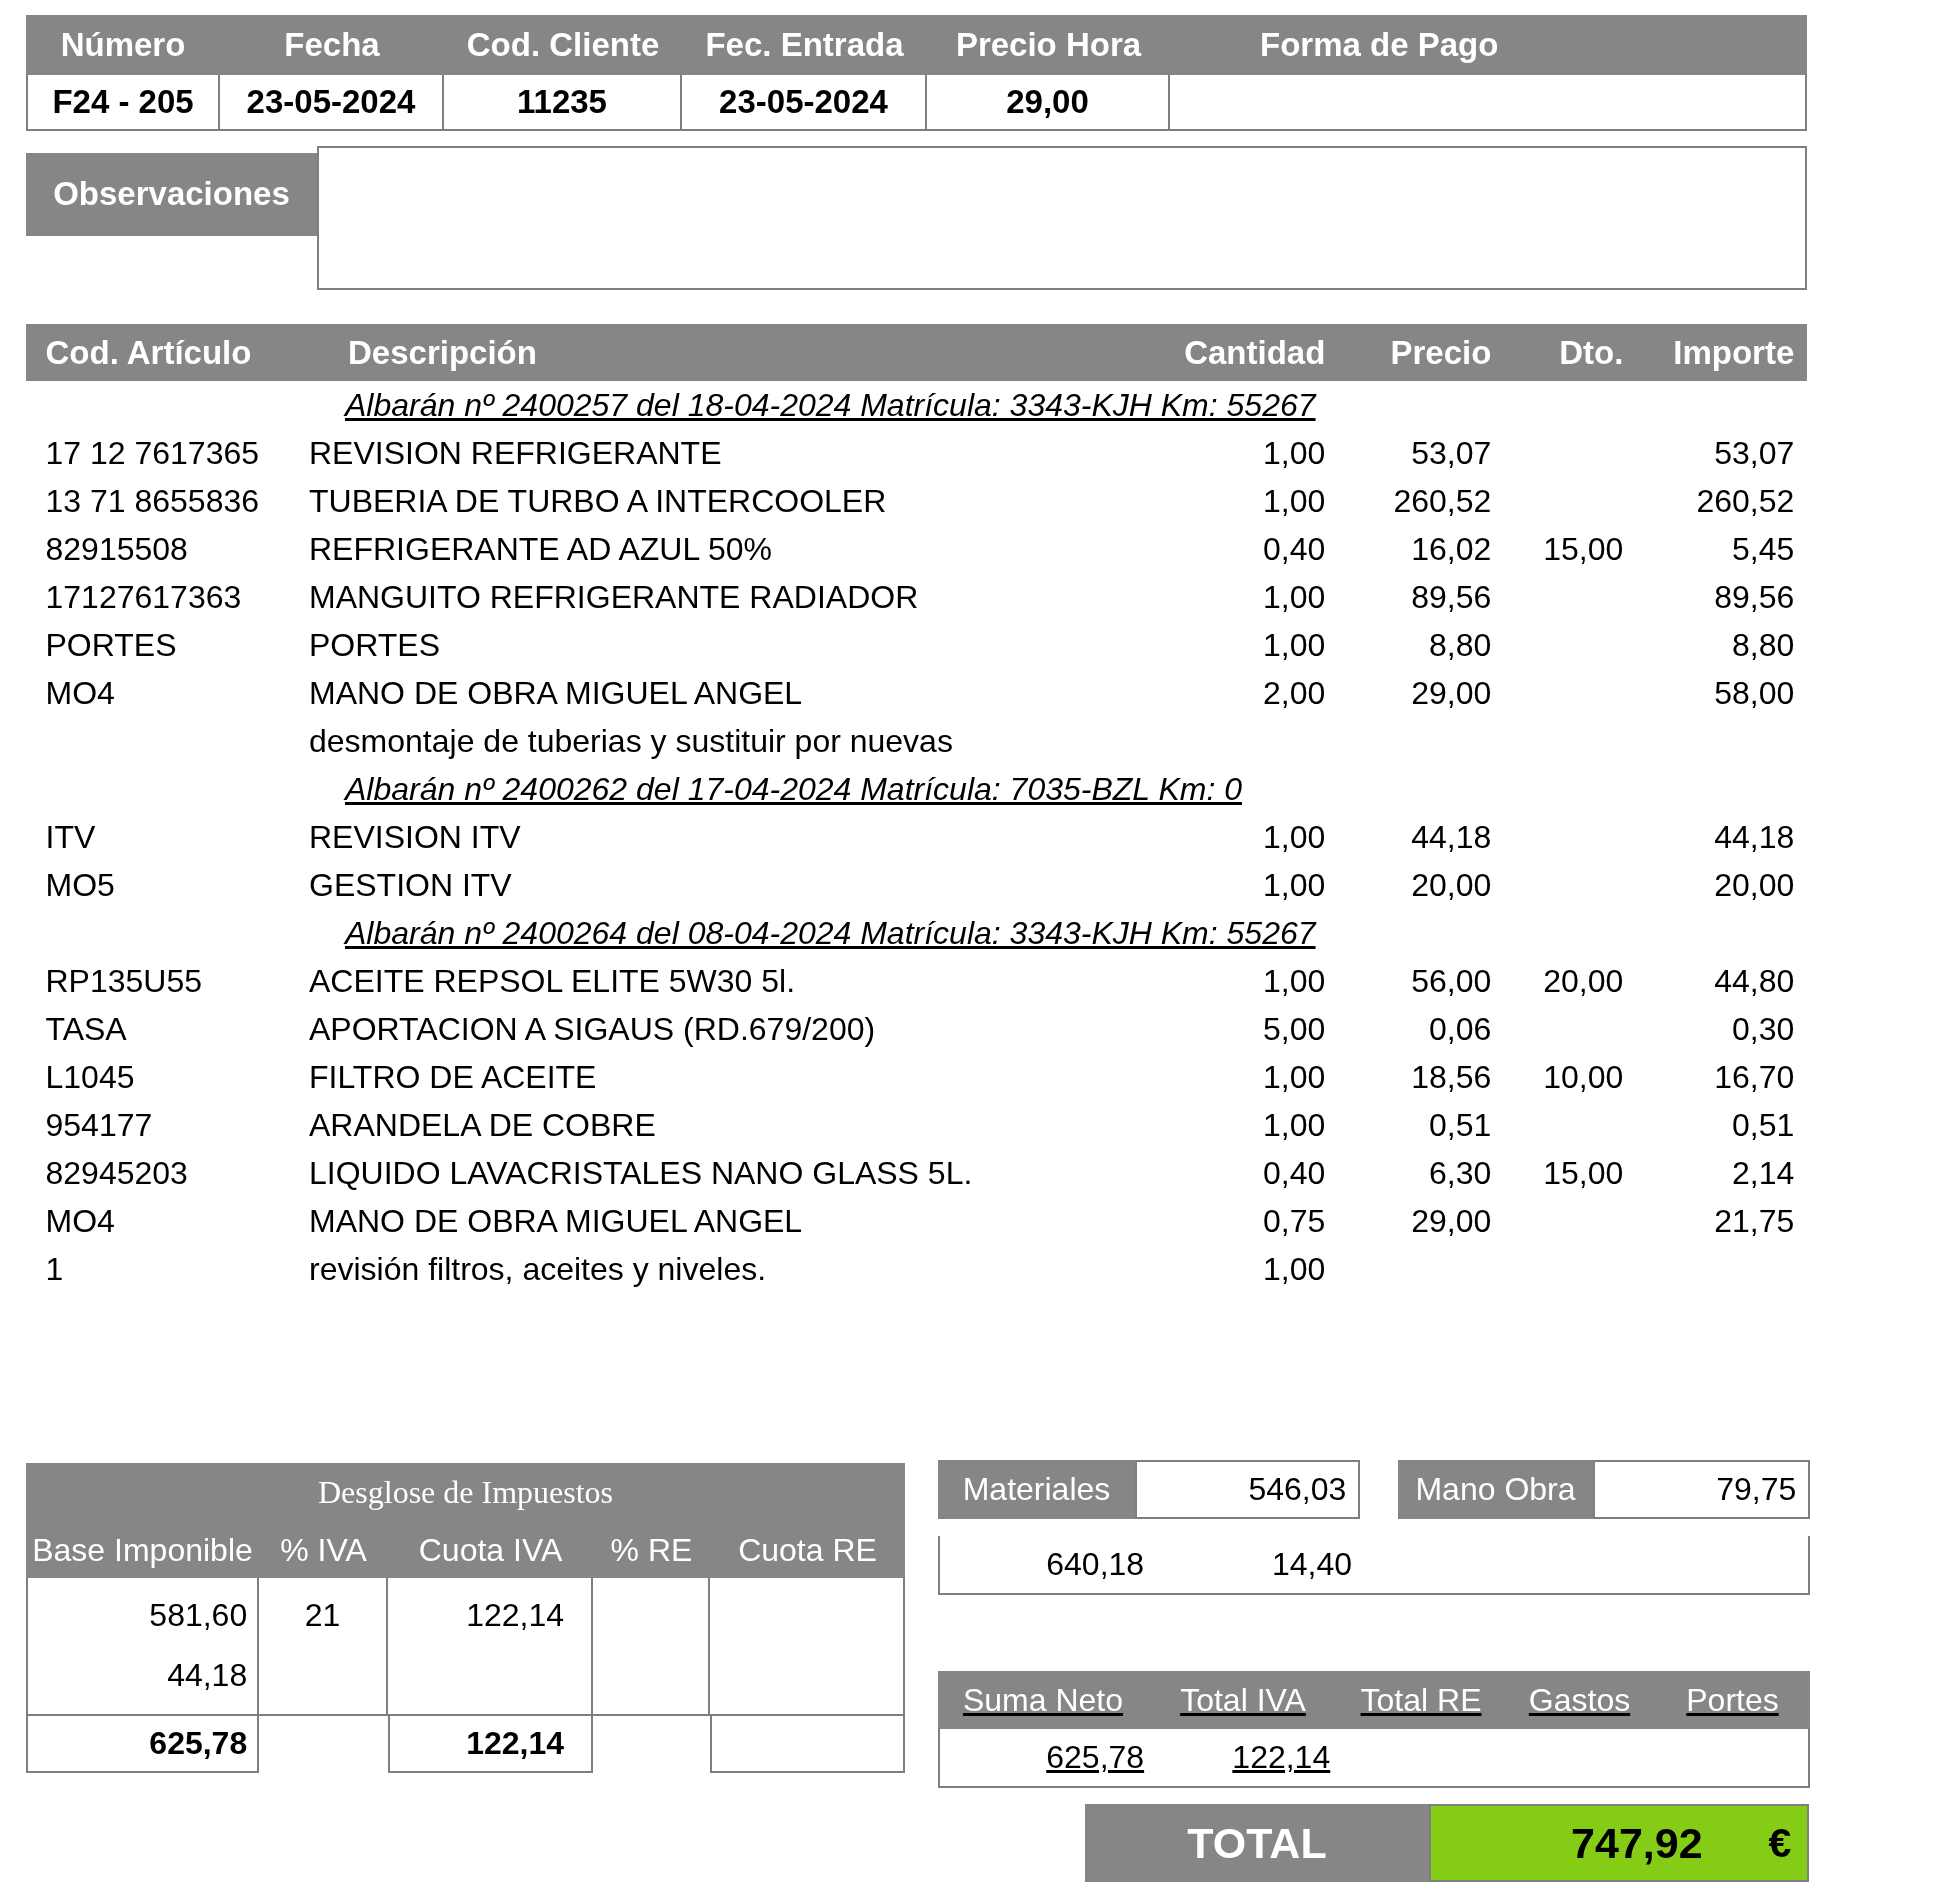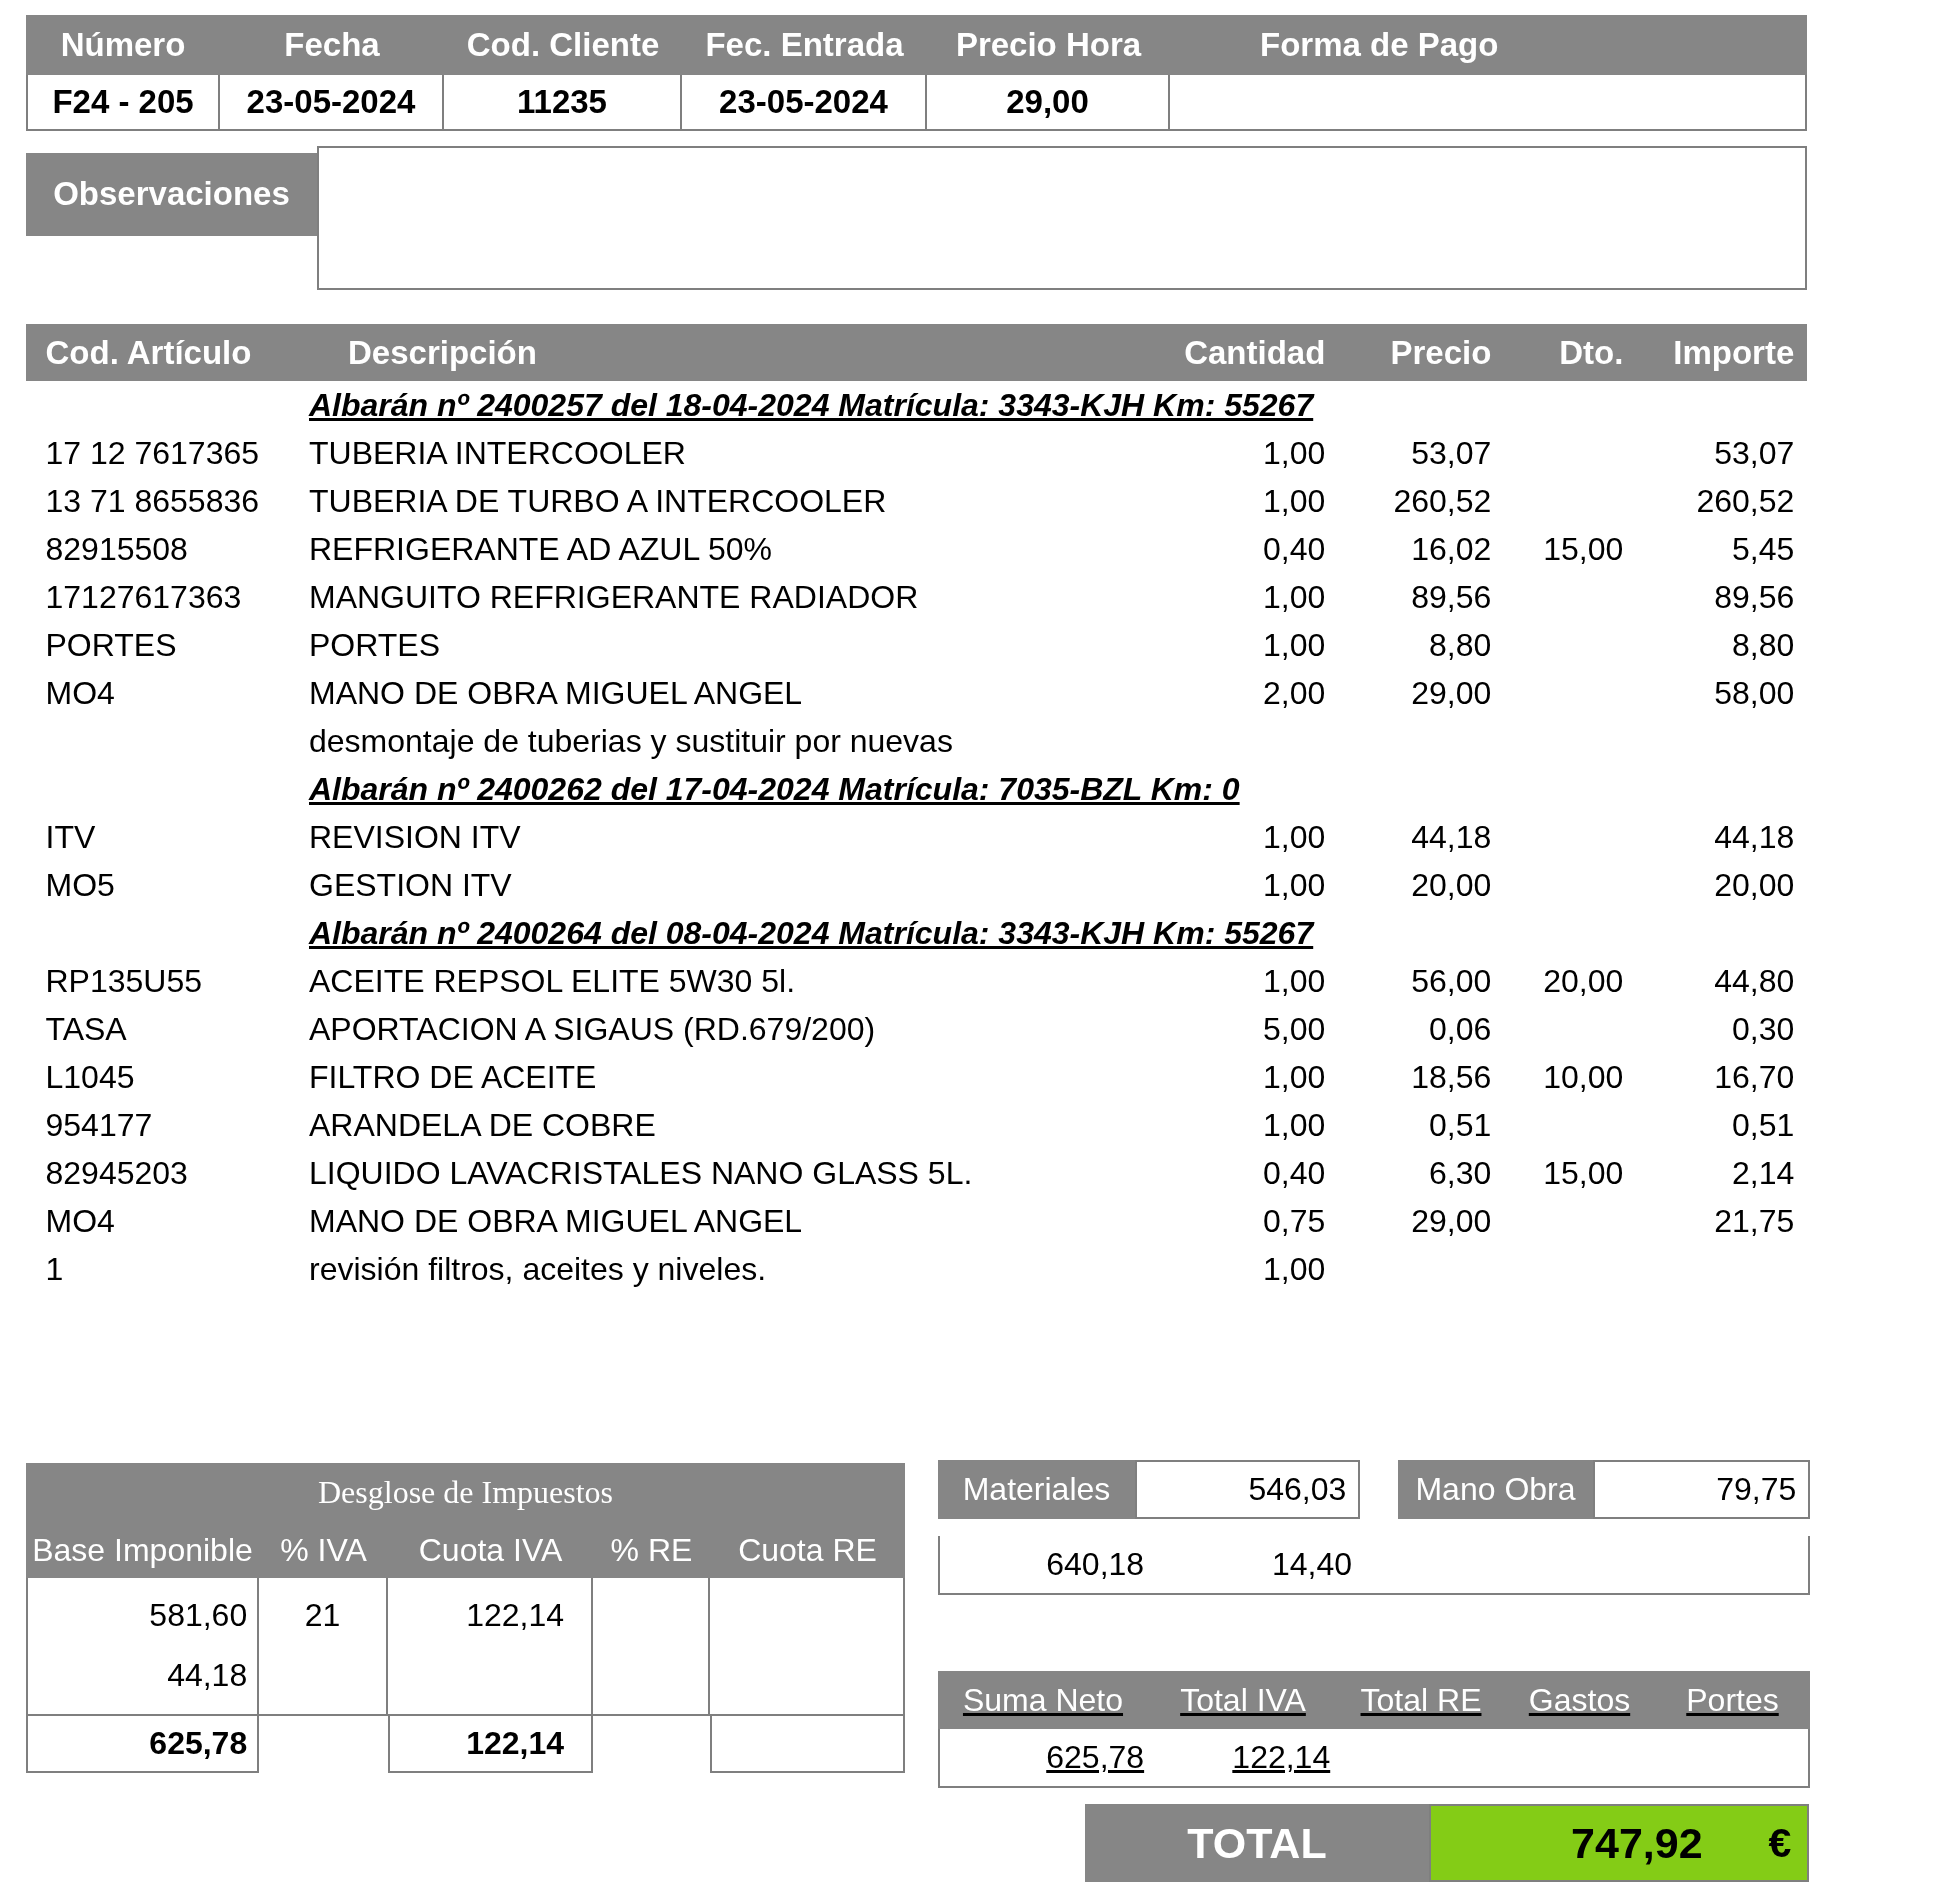--- a/index.html
+++ b/index.html
@@ -58,22 +58,22 @@
   .items-head .ih-desc { padding-left: 39px; }
   .items-head .ih-num  { text-align: right; }
   .items-body { padding-top: 0; }
   .irow {
     display: grid; grid-template-columns: 283px 1fr 176px 166px 132px 171px 12.7px;
     height: 48px; align-items: center; font-size: 32px;
   }
   .irow .code { padding-left: 19.5px; white-space: nowrap; }
   .irow .num { text-align: right; }
   .irow.section .sec {
-    grid-column: 2 / 8; font-weight: bold; font-style: italic;
-    text-decoration: underline; white-space: nowrap;
+    grid-column: 2 / 8; font-weight: normal; font-style: italic;
+    text-decoration: underline; white-space: nowrap; margin-left: 36px;
   }
 
   
   .desglose { position: absolute; left: 26px; top: 1463px; width: 879px; }
   .desg-head { height: 115px; background: #868686; color: #fff; font-size: 32px; }
   .desg-title { height: 58px; display: flex; align-items: center; justify-content: center; font-family: Liberation Serif, serif; }
   .desg-cols { height: 58px; display: grid; grid-template-columns: 233px 129px 205px 117px 195px;
                align-items: center; text-align: center; }
   .desg-body { display: grid; grid-template-columns: 233px 129px 205px 117px 195px;
                height: 138px; border-bottom: 2.9px solid #7f7f7f; font-size: 32px; }
@@ -168,21 +168,21 @@
       <div class="ih-num">Importe</div>
       <div></div>
     </div>
     <div class="items-body">
         <div class="irow section">
           <div class="code"></div>
           <div class="sec">Albarán nº 2400257 del 18-04-2024 Matrícula: 3343-KJH Km: 55267</div>
         </div>
         <div class="irow">
           <div class="code">17 12 7617365</div>
-          <div class="desc">TUBERIA INTERCOOLER</div>
+          <div class="desc">REVISION REFRIGERANTE</div>
           <div class="num">1,00</div>
           <div class="num">53,07</div>
           <div class="num"></div>
           <div class="num">53,07</div>
           <div></div>
         </div>
         <div class="irow">
           <div class="code">13 71 8655836</div>
           <div class="desc">TUBERIA DE TURBO A INTERCOOLER</div>
           <div class="num">1,00</div>

